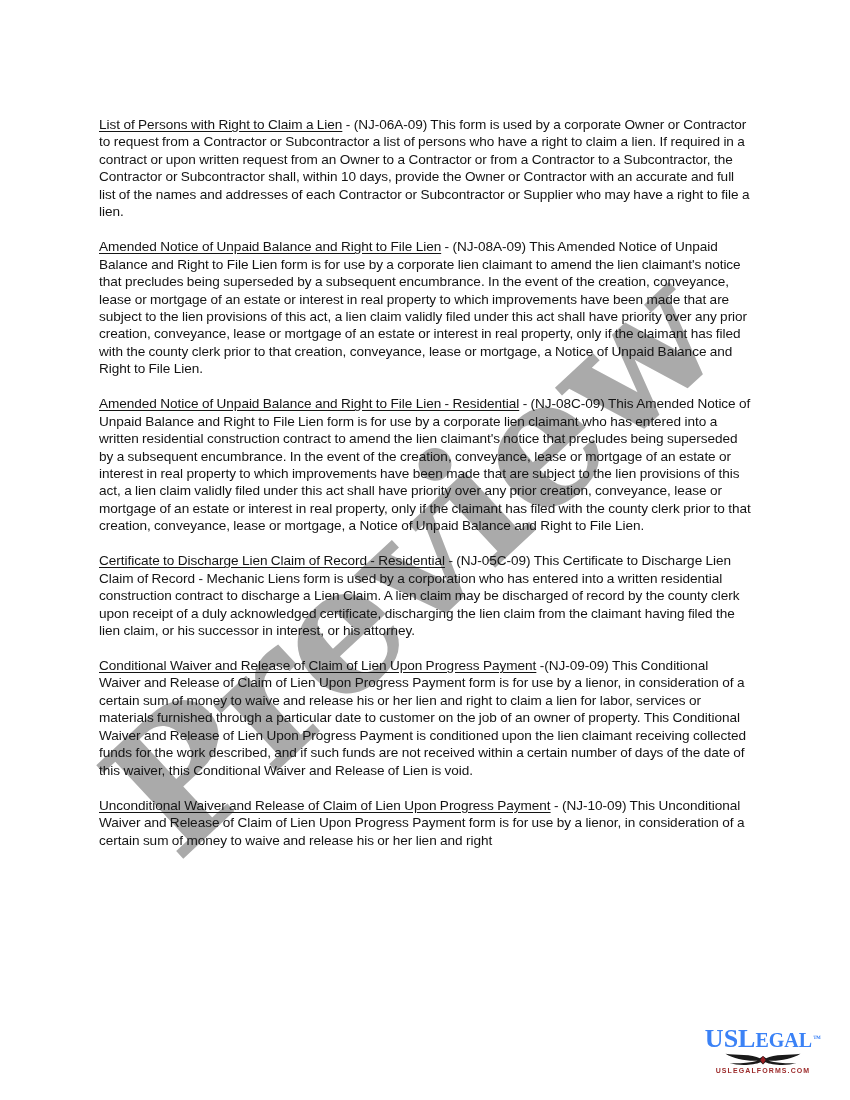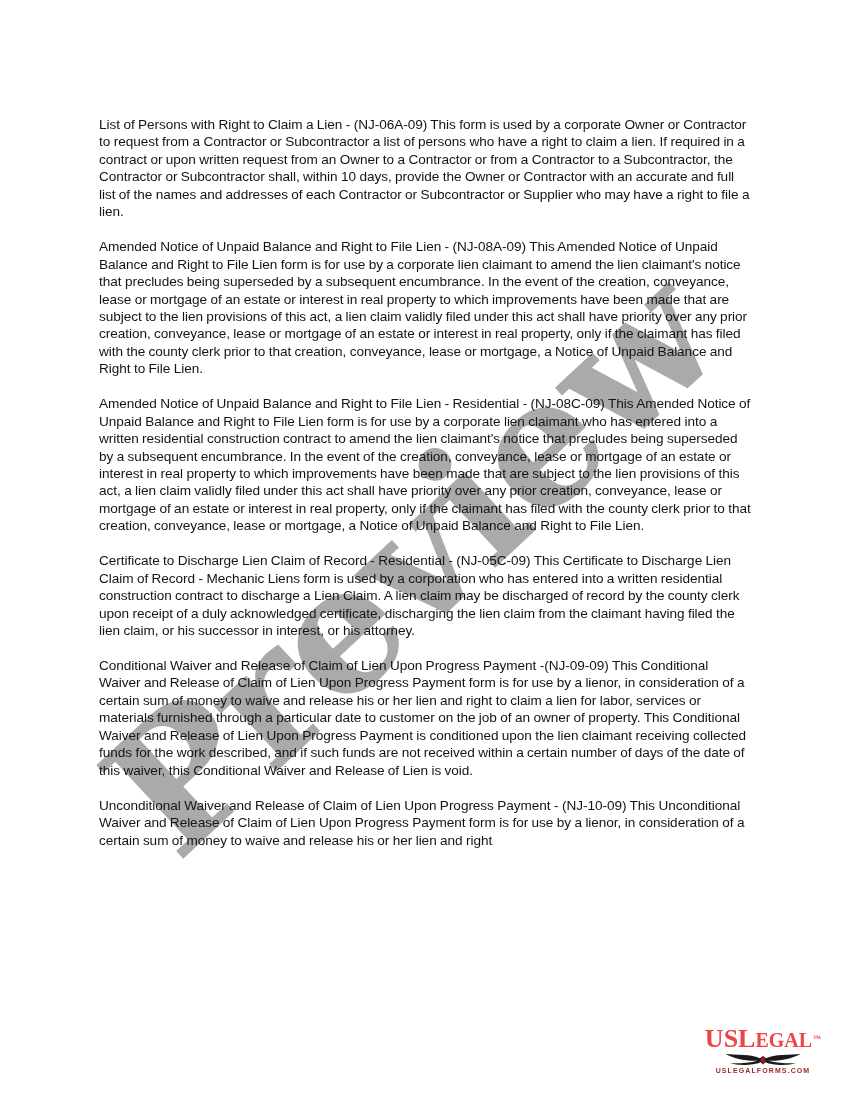--- a/index.html
+++ b/index.html
@@ -34,36 +34,36 @@
     width:654px;
     font-size:13.6px;
     line-height:17.45px;
     color:#141414;
     letter-spacing:-0.05px;
     word-spacing:-0.3px;
     z-index:2;
   }
   .section { margin:0 0 17.45px 0; }
   .section:last-child { margin-bottom:0; }
-  .title { text-underline-offset:2px;margin-top:24px; }
+  .title { text-decoration:underline; text-underline-offset:2px;margin-top:24px; }
   .code { font-weight:normal; }
   .code-suffix { font-weight:normal; }
 
   
   .logo {
     position:absolute;
     left:699px; top:1026px;
     width:128px;
     text-align:center;
     z-index:2;
   }
   .logo-word {
     font-family:"Liberation Serif", serif;
     font-weight:bold;
-    color:#ef4444;
+    color:#3b82f6;
     line-height:1;
     white-space:nowrap;
   }
   .logo-word .lg { font-size:26px; }
   .logo-word .sm { font-size:20px; }
   .logo-word .tm { font-size:8px; vertical-align:super; margin-left:1px; }
   .eagle-wrap { line-height:0; margin-top:1px; }
   .logo-site {
     margin-top:1px;
     font-size:7px;

